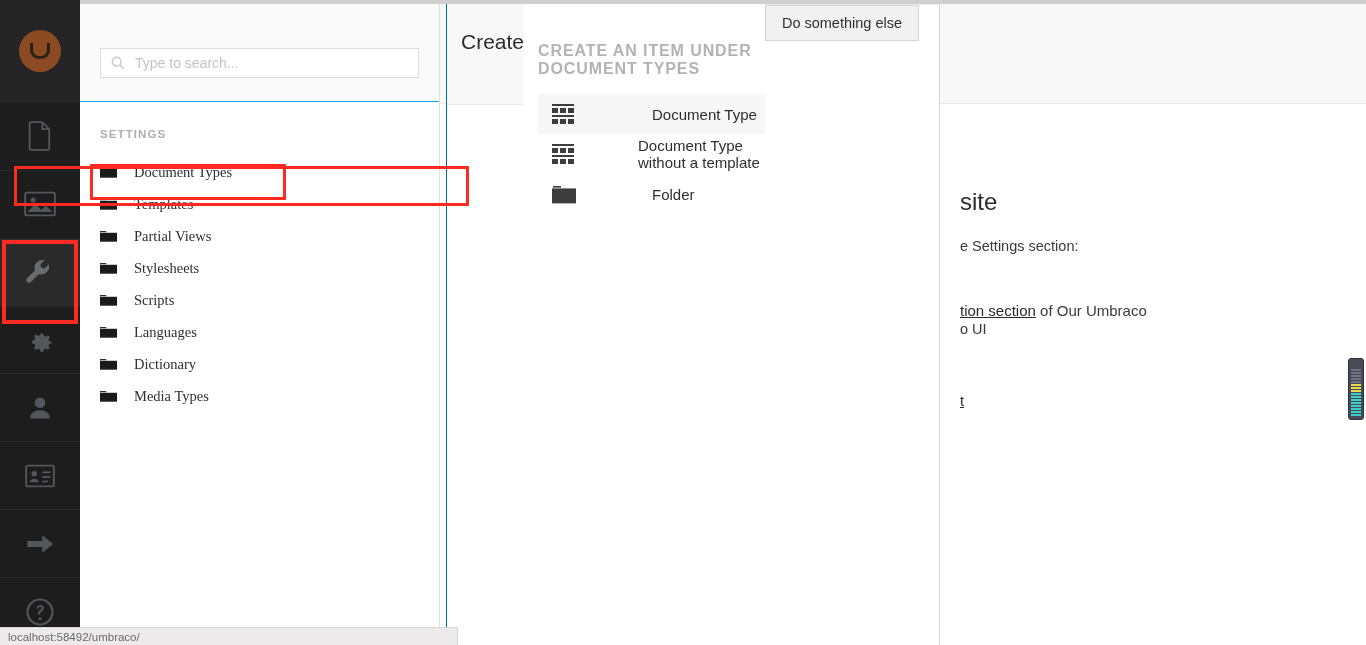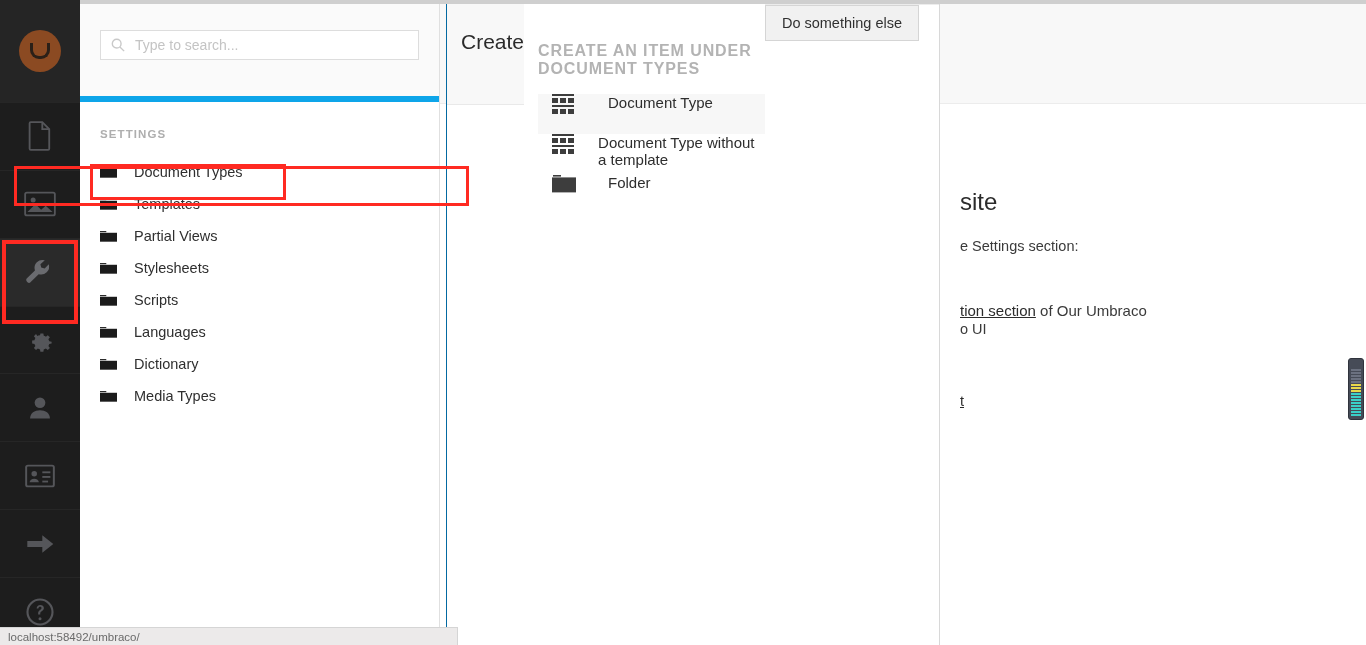--- a/index.html
+++ b/index.html
@@ -58,22 +58,22 @@
 
   
   .tree-panel {
     position: absolute; left: 80px; top: 4px;
     width: 360px; height: 624px;
     background: #ffffff;
     border-right: 1px solid #e0e0e0;
   }
   .tree-search-wrap {
     height: 98px; background: #fafafa;
-    border-bottom: 6px solid #0ea5e9;
-    padding: 26px 20px 0 20px;
+    border-bottom: 1px solid #0ea5e9;
+    padding: 44px 20px 0 20px;
   }
   .search-box {
     position: relative; height: 30px;
     border: 1px solid #dddddd; background: #ffffff;
   }
   .search-box .mag {
     position: absolute; left: 10px; top: 7px;
   }
   .search-box input {
     width: 100%; height: 100%; border: none; outline: none;
@@ -83,21 +83,21 @@
   }
   .search-box input::placeholder { color: #c4c4c4; }
 
   .tree-body { padding: 26px 0 0 0; }
   .tree-heading {
     font-size: 11.5px; letter-spacing: 1.1px; font-weight: bold;
     color: #aeaeae; padding: 0 0 16px 20px;
   }
   .tree-row {
     display: flex; align-items: center; height: 32px;
-    padding-left: 20px; cursor: pointer; position: relative;
+    padding-left: 20px; cursor: pointer; position: relative; font-family: Liberation Serif, serif;
   }
   .tree-row .folder-ic { width: 22px; display:flex; align-items:center; }
   .tree-row .lbl {
     font-size: 14.5px; color: #2f2f2f; margin-left: 12px;
   }
   .hl-tree {
     position: absolute; left: 90px; top: 164px;
     width: 196px; height: 36px;
     border: 3px solid #ff2a22;
     pointer-events: none; z-index: 60;
@@ -137,22 +137,22 @@
     border-bottom: 1px solid #e9e9e9;
     padding: 26px 0 0 14px;
   }
   .ov-title { font-size: 21px; color: #2b2b2b; font-weight: normal; }
   .ov-body { flex: 1; padding: 38px 0 0 14px; }
   .ov-subtitle {
     font-size: 16px; letter-spacing: 0.9px; font-weight: bold;
     color: #b3b3b3; margin-bottom: 16px;
   }
   .ov-item {
-    display: flex; align-items: flex-start; height: 40px;
-    cursor: pointer; position: relative; padding-left: 14px;
+    display: flex; align-items: center; height: 40px;
+    cursor: pointer; position: relative; padding-left: 14px; gap: 44px;
   }
   .ov-item.hover { background: #f7f7f7; }
   .ov-item .ic { width: 36px; display: flex; align-items: center; }
   .ov-item .lbl { font-size: 15px; color: #2e2e2e; margin-left: 20px; }
   .hl-create {
     position: absolute; left: 14px; top: 166px;
     width: 455px; height: 40px;
     border: 3px solid #ff2a22;
     pointer-events: none; z-index: 61;
   }

